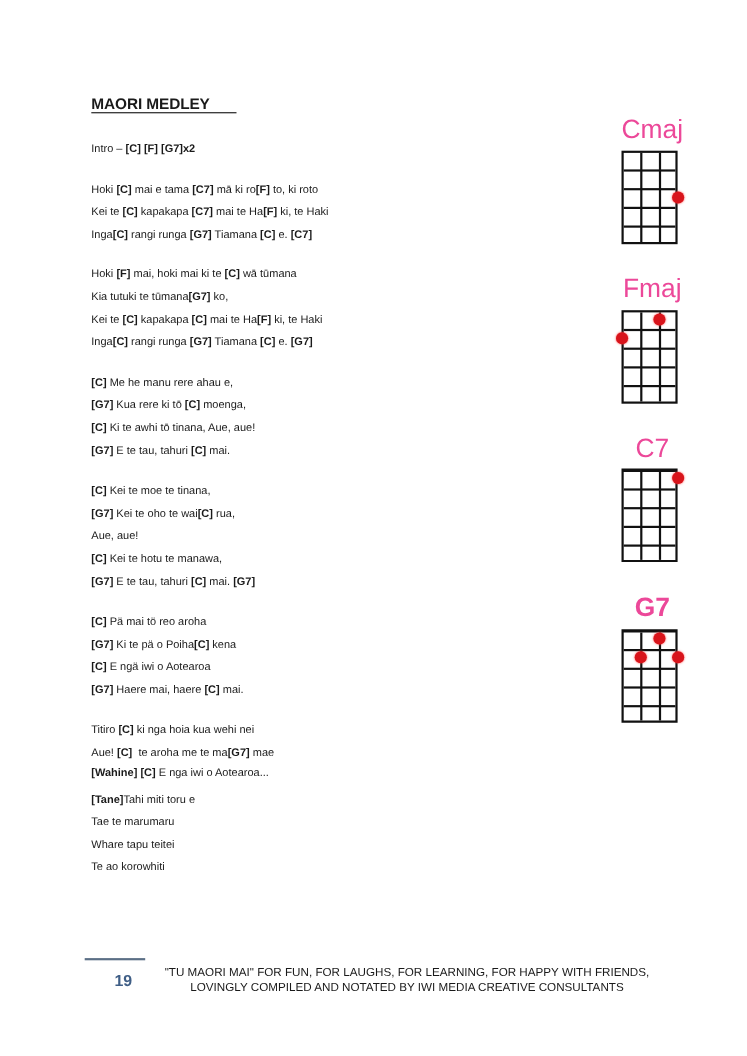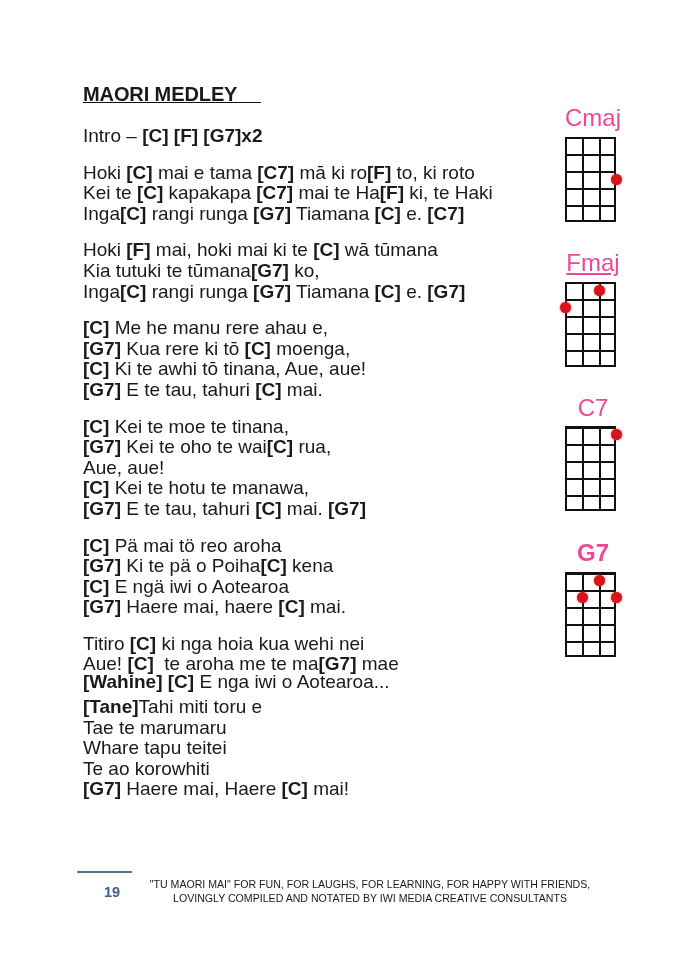--- a/index.html
+++ b/index.html
@@ -6,25 +6,25 @@
     body {
       width: 679px; height: 960px; background: #ffffff;
       position: relative; overflow: hidden;
       font-family: "Liberation Sans", "DejaVu Sans", sans-serif;
       color: #1a1a1a;
     }
     .page { position: absolute; left: 0; top: 0; width: 679px; height: 960px; }
 
     .title {
       position: absolute; left: 83px; top: 86px;
-      font-weight: bold; font-size: 20px; letter-spacing: -0.1px;
+      font-weight: bold; font-size: 14px; letter-spacing: -0.1px;
       border-bottom: 1.5px solid #111; padding-right: 24px; line-height: 16px;
     }
 
-    .lyrics { position: absolute; left: 83px; top: 126px; width: 440px; font-size: 19px; }
+    .lyrics { position: absolute; left: 83px; top: 126px; width: 440px; font-size: 10px; }
     .line { height: 20.6px; line-height: 20.6px; white-space: pre; }
     .gap { height: 16px; }
     .gap-small { height: 8px; }
     .tight { height: 14px; line-height: 14px; }
     .chord { font-weight: bold; }
 
     .chords { position: absolute; left: 548px; top: 0; width: 100px; height: 700px; }
     .chord-diagram { position: absolute; width: 90px; }
     .chord-name {
       position: absolute; left: 0; width: 90px; text-align: center;
@@ -59,20 +59,21 @@
 
   <div class="lyrics" id="lyrics">
       <div class="line"><span>Intro – </span><span class="chord">[C] [F] [G7]x2</span></div>
       <div class="gap"></div>
       <div class="line"><span>Hoki </span><span class="chord">[C]</span><span> mai e tama </span><span class="chord">[C7]</span><span> mā ki ro</span><span class="chord">[F]</span><span> to, ki roto</span></div>
       <div class="line"><span>Kei te </span><span class="chord">[C]</span><span> kapakapa </span><span class="chord">[C7]</span><span> mai te Ha</span><span class="chord">[F]</span><span> ki, te Haki</span></div>
       <div class="line"><span>Inga</span><span class="chord">[C]</span><span> rangi runga </span><span class="chord">[G7]</span><span> Tiamana </span><span class="chord">[C]</span><span> e. </span><span class="chord">[C7]</span></div>
       <div class="gap"></div>
       <div class="line"><span>Hoki </span><span class="chord">[F]</span><span> mai, hoki mai ki te </span><span class="chord">[C]</span><span> wā tūmana</span></div>
       <div class="line"><span>Kia tutuki te tūmana</span><span class="chord">[G7]</span><span> ko,</span></div>
+      <div class="line"><span>Kei te </span><span class="chord">[C]</span><span> kapakapa </span><span class="chord">[C]</span><span> mai te Ha</span><span class="chord">[F]</span><span> ki, te Haki</span></div>
       <div class="line"><span>Inga</span><span class="chord">[C]</span><span> rangi runga </span><span class="chord">[G7]</span><span> Tiamana </span><span class="chord">[C]</span><span> e. </span><span class="chord">[G7]</span></div>
       <div class="gap"></div>
       <div class="line"><span class="chord">[C]</span><span> Me he manu rere ahau e,</span></div>
       <div class="line"><span class="chord">[G7]</span><span> Kua rere ki tō </span><span class="chord">[C]</span><span> moenga,</span></div>
       <div class="line"><span class="chord">[C]</span><span> Ki te awhi tō tinana, Aue, aue!</span></div>
       <div class="line"><span class="chord">[G7]</span><span> E te tau, tahuri </span><span class="chord">[C]</span><span> mai.</span></div>
       <div class="gap"></div>
       <div class="line"><span class="chord">[C]</span><span> Kei te moe te tinana,</span></div>
       <div class="line"><span class="chord">[G7]</span><span> Kei te oho te wai</span><span class="chord">[C]</span><span> rua,</span></div>
       <div class="line"><span>Aue, aue!</span></div>
@@ -85,38 +86,37 @@
       <div class="line"><span class="chord">[G7]</span><span> Haere mai, haere </span><span class="chord">[C]</span><span> mai.</span></div>
       <div class="gap"></div>
       <div class="line"><span>Titiro </span><span class="chord">[C]</span><span> ki nga hoia kua wehi nei</span></div>
       <div class="line"><span>Aue! </span><span class="chord">[C]</span><span>  te aroha me te ma</span><span class="chord">[G7]</span><span> mae</span></div>
       <div class="line tight"><span class="chord">[Wahine]</span><span> </span><span class="chord">[C]</span><span> E nga iwi o Aotearoa...</span></div>
       <div class="gap-small"></div>
       <div class="line"><span class="chord">[Tane]</span><span>Tahi miti toru e</span></div>
       <div class="line"><span>Tae te marumaru</span></div>
       <div class="line"><span>Whare tapu teitei</span></div>
       <div class="line"><span>Te ao korowhiti</span></div>
-      <div class="line"><span class="chord">[G7]</span><span> Haere mai, Haere </span><span class="chord">[C]</span><span> mai!</span></div>
     </div>
 
   <div class="chords" id="chords">
       <div class="chord-diagram" style="top: 104px; height: 130px;">
         <div class="chord-name" style="top: 0px;">Cmaj</div>
         <div class="grid" style="top: 33px;">
           <div class="vline" style="left: 15px;"></div>
           <div class="vline" style="left: 32px;"></div>
           <div class="hline" style="top: 15px;"></div>
           <div class="hline" style="top: 32px;"></div>
           <div class="hline" style="top: 49px;"></div>
           <div class="hline" style="top: 66px;"></div>
         </div>
         <div class="dot" style="background: rgb(216, 20, 27); left: 62.5px; top: 70px;"></div>
       </div>
       <div class="chord-diagram" style="top: 249px; height: 130px;">
-        <div class="chord-name" style="top: 0px; text-decoration: underline;">Fmaj</div>
+        <div class="chord-name" style="top: 0px;">Fmaj</div>
         <div class="grid" style="top: 33px;">
           <div class="vline" style="left: 15px;"></div>
           <div class="vline" style="left: 32px;"></div>
           <div class="hline" style="top: 15px;"></div>
           <div class="hline" style="top: 32px;"></div>
           <div class="hline" style="top: 49px;"></div>
           <div class="hline" style="top: 66px;"></div>
         </div>
         <div class="dot" style="background: rgb(216, 20, 27); left: 45.5px; top: 36px;"></div>
         <div class="dot" style="background: rgb(216, 20, 27); left: 11.5px; top: 53px;"></div>

